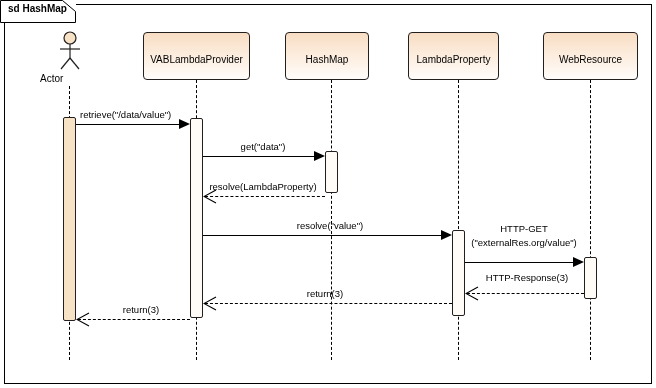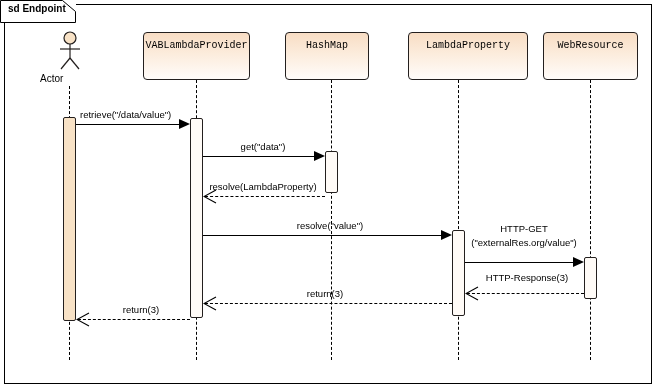--- a/index.html
+++ b/index.html
@@ -48,22 +48,21 @@
   }
   .head-box{
     position:absolute;
     box-sizing:border-box;
     border:1px solid #231f1e;
     border-radius:4px;
     background:linear-gradient(to bottom,#f8ddc4 0%,#fcecdc 45%,#fffcfa 100%);
     display:flex;
     align-items:flex-start;
     justify-content:center;
-    padding-top:7px;
-    font-family:Liberation Mono, monospace;
+    padding-top:21px;
   }
   .head-label{
     font-size:10px;
     color:#000000;
     white-space:nowrap;
   }
   
   #actor-fig{
     position:absolute;
     left:54px; top:31px;
@@ -118,21 +117,21 @@
 <body>
 
 <div id="stage">
 
   <div id="frame"></div>
 
   <div id="frame-tab">
     <svg width="76" height="23" viewBox="0 0 76 23">
       <path d="M0.5 0.5 H62.5 L75.5 11.5 V22.5 H0.5 Z" fill="#ffffff" stroke="#000000" stroke-width="1"></path>
     </svg>
-    <div id="frame-label">sd Endpoint</div>
+    <div id="frame-label">sd HashMap</div>
   </div>
 
   <div id="actor-fig">
     <svg width="32" height="40" viewBox="0 0 32 40">
       <circle cx="16" cy="7" r="6" fill="#f8e2c6" stroke="#231f1e" stroke-width="1.2"></circle>
       <line x1="16" y1="13" x2="16" y2="27" stroke="#231f1e" stroke-width="1.2"></line>
       <line x1="6" y1="18" x2="26" y2="18" stroke="#231f1e" stroke-width="1.2"></line>
       <line x1="16" y1="27" x2="7" y2="38" stroke="#231f1e" stroke-width="1.2"></line>
       <line x1="16" y1="27" x2="25" y2="38" stroke="#231f1e" stroke-width="1.2"></line>
     </svg>
@@ -146,21 +145,21 @@
   </div>
   <div class="lifeline-dash" style="left:196px; top:80px; height:280px;"></div>
   <div class="activation act-light" style="left:190px; top:118px; width:13px; height:200px;"></div>
 
   <div class="head-box" style="left:285px; top:32px; width:84px; height:48px;">
     <span class="head-label">HashMap</span>
   </div>
   <div class="lifeline-dash" style="left:331px; top:80px; height:280px;"></div>
   <div class="activation act-light" style="left:325px; top:151px; width:13px; height:42px;"></div>
 
-  <div class="head-box" style="left:408px; top:32px; width:120px; height:48px;">
+  <div class="head-box" style="left:408px; top:32px; width:91px; height:48px;">
     <span class="head-label">LambdaProperty</span>
   </div>
   <div class="lifeline-dash" style="left:458px; top:80px; height:280px;"></div>
   <div class="activation act-light" style="left:452px; top:230px; width:13px; height:86px;"></div>
 
   <div class="head-box" style="left:543px; top:32px; width:95px; height:48px;">
     <span class="head-label">WebResource</span>
   </div>
   <div class="lifeline-dash" style="left:590px; top:80px; height:280px;"></div>
   <div class="activation act-light" style="left:584px; top:257px; width:13px; height:42px;"></div>

